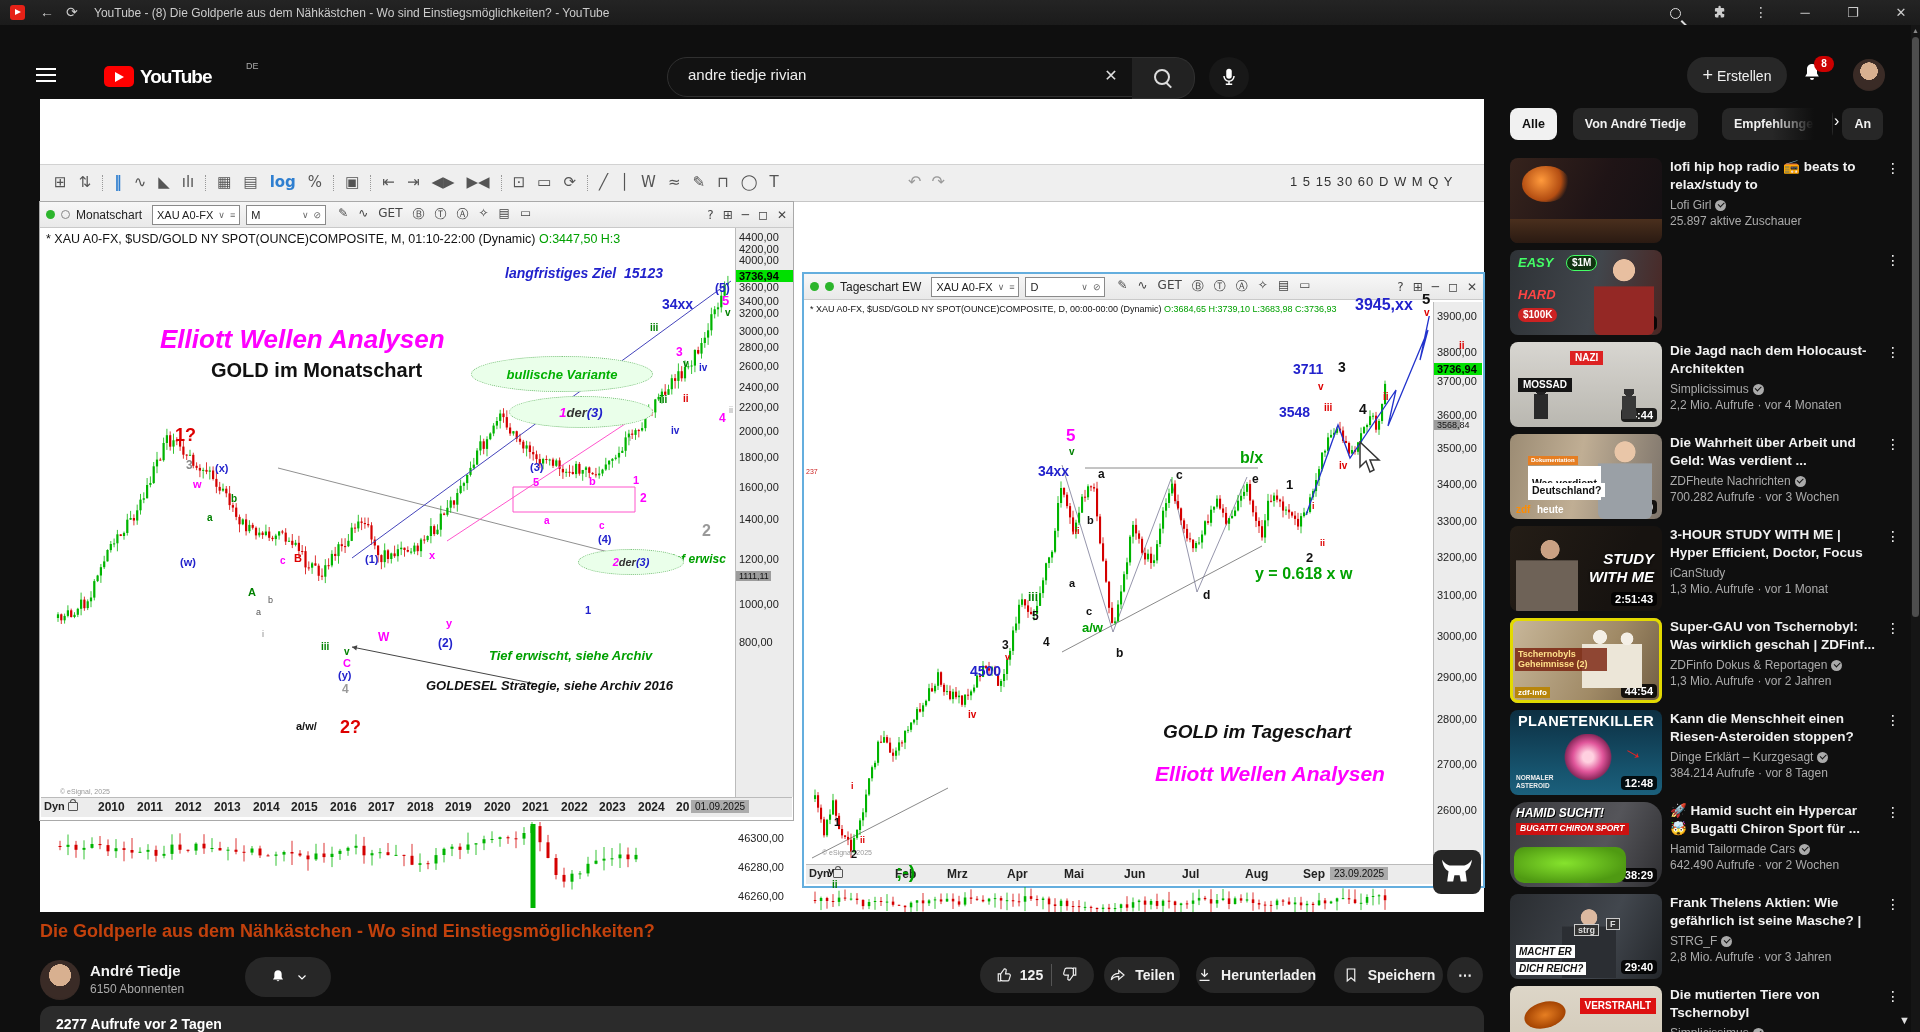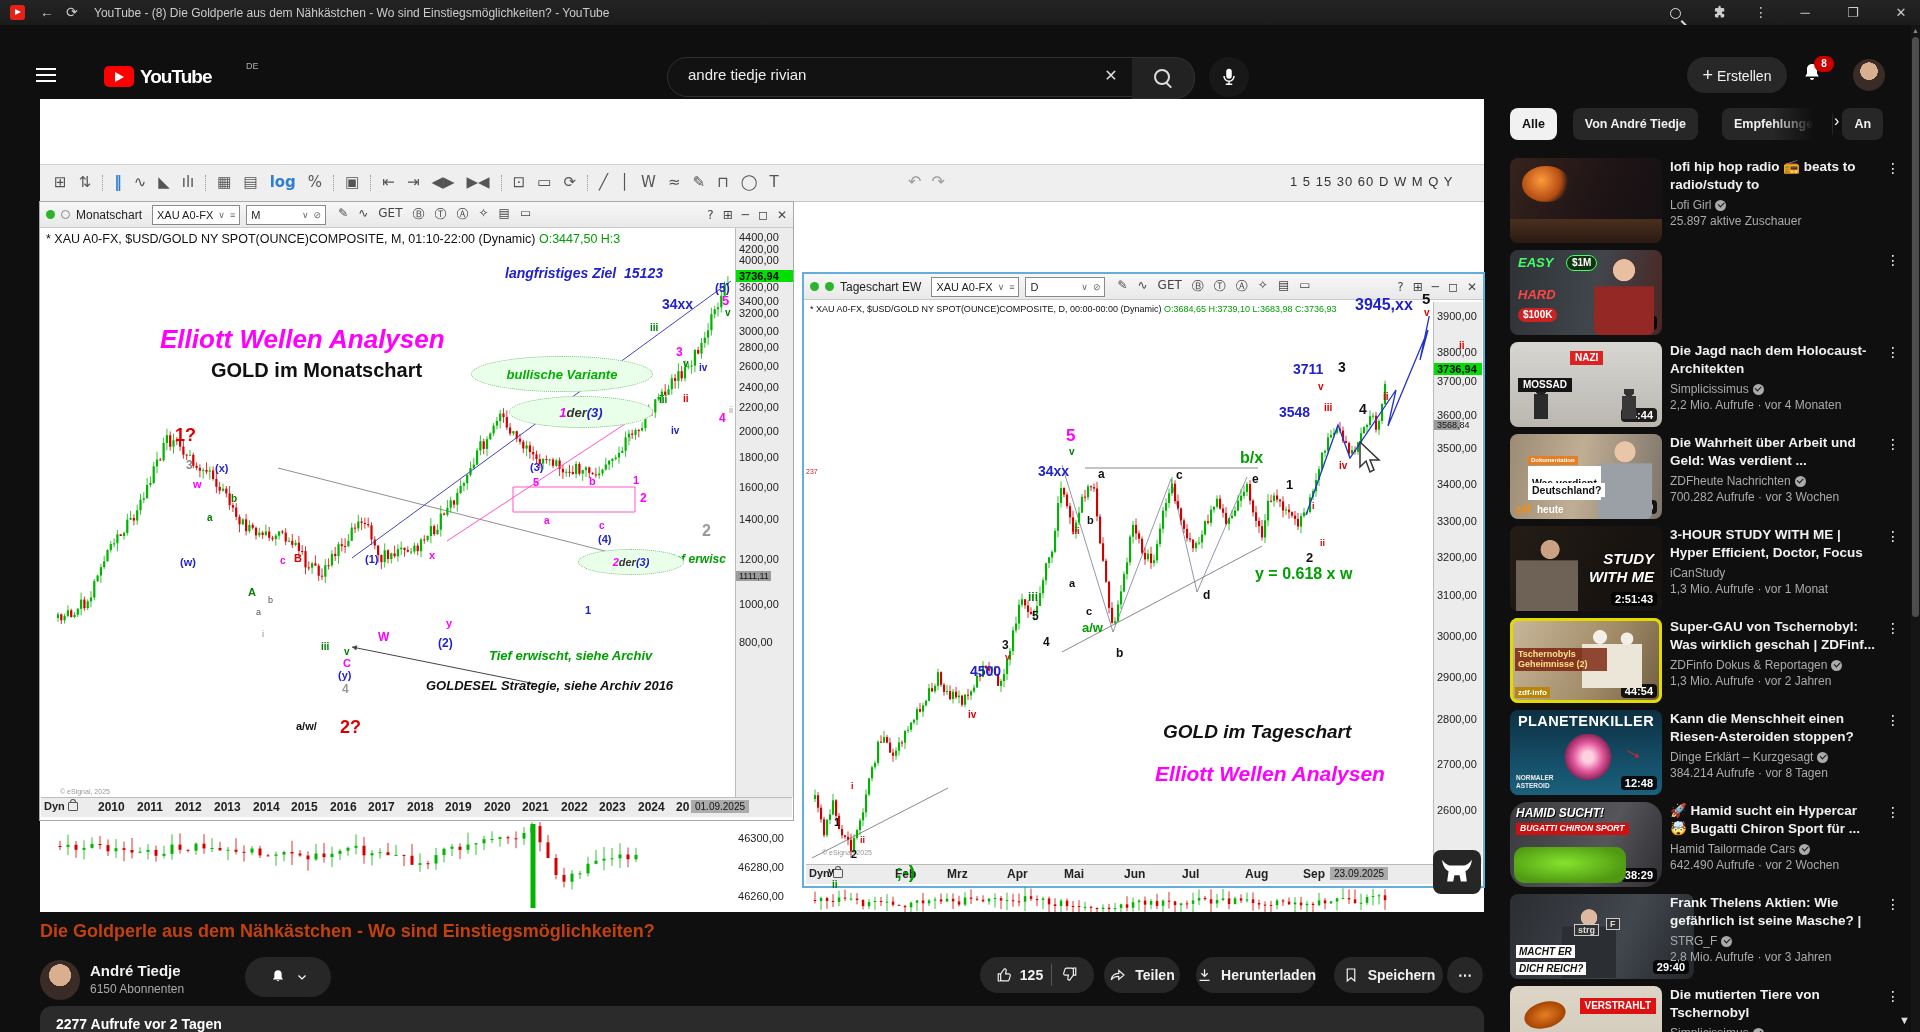--- a/index.html
+++ b/index.html
@@ -104,21 +104,21 @@
   .th-zdf{background:linear-gradient(100deg,#9c8c74,#c0ae94 45%,#7d746b);}
   .th-zdf::after{content:"";position:absolute;right:10px;top:5px;width:54px;height:80px;background:radial-gradient(circle at 50% 16%,#e9c6a8 0 14%,transparent 15%),linear-gradient(transparent 30%,#9aa0a6 31%);border-radius:6px;}
   .th-study{background:linear-gradient(115deg,#241d16,#171310 70%);}
   .th-study::after{content:"";position:absolute;left:6px;top:10px;width:62px;height:75px;background:radial-gradient(circle at 55% 18%,#caa183 0 13%,transparent 14%),linear-gradient(transparent 32%,#6e6257 33%);}
   .th-tscher{background:linear-gradient(115deg,#c9b89b,#a08a66 60%,#6f5c42);box-shadow:inset 0 0 0 3px #e3da00;}
   .th-tscher::after{content:"";position:absolute;right:20px;top:10px;width:60px;height:60px;background:radial-gradient(circle at 30% 15%,#f4efe6 0 10%,transparent 11%),radial-gradient(circle at 75% 18%,#f4efe6 0 9%,transparent 10%),linear-gradient(transparent 26%,#ece6d8 27%);}
   .th-planet{background:linear-gradient(#0d2f42,#16536d 70%,#1b607c);}
   .th-planet::after{content:"";position:absolute;left:54px;top:24px;width:48px;height:46px;background:radial-gradient(circle,#ffd0e0 0 16%,#e0559a 45%,#8e2a5e 68%,transparent 72%);}
   .th-hamid{background:linear-gradient(115deg,#3a3a3e,#55555a 60%,#2e2e31);border-radius:18px;}
   .th-hamid::after{content:"";position:absolute;left:4px;bottom:4px;width:112px;height:36px;background:radial-gradient(ellipse at 45% 45%,#86e32d,#4f9a12 72%);border-radius:10px;}
-  .th-strg{background:linear-gradient(115deg,#2a2d31,#42474e 60%,#23262a);padding-left:32px;}
+  .th-strg{background:linear-gradient(115deg,#2a2d31,#42474e 60%,#23262a);}
   .th-strg::after{content:"";position:absolute;left:52px;top:12px;width:54px;height:72px;background:radial-gradient(circle at 50% 16%,#dcb9a0 0 12%,transparent 13%),linear-gradient(transparent 28%,#2b2e33 29%);}
   .th-kaefer{background:linear-gradient(#ddd6c8,#cfc6b4);}
   .th-kaefer::after{content:"";position:absolute;left:14px;top:16px;width:42px;height:26px;background:radial-gradient(ellipse,#e67e22,#a04000 75%);border-radius:50%;transform:rotate(-15deg);}
   .lb{position:absolute;font-weight:bold;line-height:1.15;z-index:2;}
   .lb-easy{left:8px;top:6px;color:#4f6;font-size:13px;font-style:italic;}
   .lb-m1{left:56px;top:5px;background:#131;color:#fff;border:1px solid #4f6;border-radius:8px;font-size:10px;padding:1px 5px;}
   .lb-hard{left:8px;top:38px;color:#f44;font-size:13px;font-style:italic;}
   .lb-100k{left:8px;top:58px;background:#c22;color:#fff;font-size:10px;border-radius:8px;padding:1px 5px;}
   .lb-nazi{left:60px;top:9px;background:#d22;color:#fff;font-size:10px;padding:1px 5px;}
   .lb-mossad{left:8px;top:36px;background:#151515;color:#fff;font-size:10px;padding:1px 5px;}
@@ -1700,21 +1700,21 @@
       <div class="chip" style="left: 1842.4px;">An</div>
     </div>
   <div class="chipfade"></div>
   <div class="chipnext">›</div>
   <div id="vids">
       <div class="vitem" style="top: 158px;">
         <div class="vthumb th-lofi">
           <span class="badge-live">LIVE</span>
         </div>
         <div class="vtxt">
-          <div class="vt-title">lofi hip hop radio 📻 beats to radio/study to</div>
+          <div class="vt-title">lofi hip hop radio 📻 beats to relax/study to</div>
           <div class="vt-ch">
             <span>Lofi Girl</span>
             <span class="vbadge"></span>
           </div>
           <div class="vt-meta">25.897 aktive Zuschauer</div>
         </div>
         <div class="kebab">⋮</div>
       </div>
       <div class="vitem" style="top: 250px;">
         <div class="vthumb th-tilbury">

